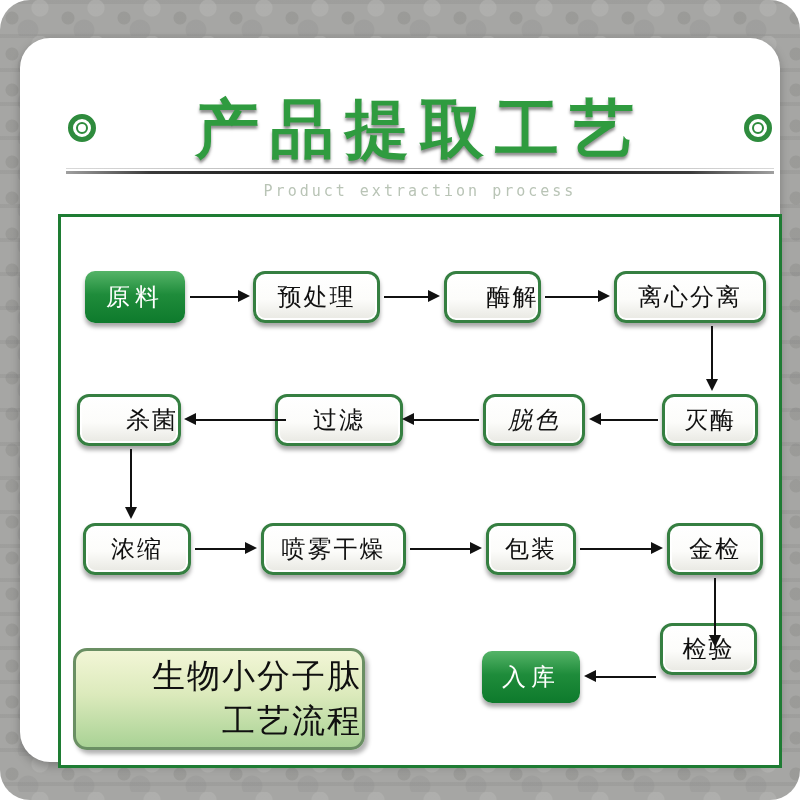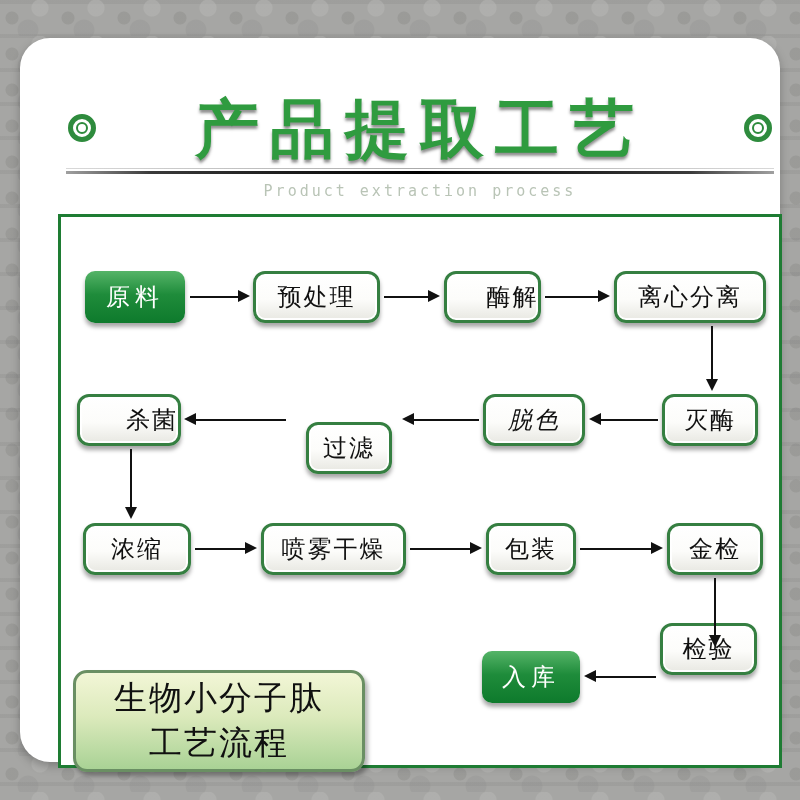--- a/index.html
+++ b/index.html
@@ -6,20 +6,21 @@
   .stage{
     position:relative;width:800px;height:800px;overflow:hidden;
     background-color:#a6a6a4;
     background-image:
       radial-gradient(circle at 12px 18px, rgba(128,128,126,0.30) 6px, transparent 7px),
       radial-gradient(circle at 40px 8px,  rgba(186,186,184,0.45) 8px, transparent 9px),
       radial-gradient(circle at 28px 30px, rgba(140,140,138,0.25) 10px, transparent 11px),
       repeating-linear-gradient(180deg, rgba(118,118,116,0.16) 0 4px, transparent 4px 34px);
     background-size:56px 36px,56px 36px,56px 36px,auto;
     font-family:"DejaVu Sans","Liberation Sans",sans-serif;
+    border-radius:30px;
   }
   .card{
     position:absolute;left:20px;top:38px;width:760px;height:724px;
     background:#ffffff;border-radius:30px;
     box-shadow:0 4px 10px rgba(0,0,0,0.25);
   }
   
   .ring{
     position:absolute;width:18px;height:18px;border:5px solid #2e8b3d;border-radius:50%;
     display:flex;align-items:center;justify-content:center;
@@ -59,22 +60,22 @@
     background:linear-gradient(180deg,#ffffff 0%,#fcfcfa 55%,#e8e8e2 100%);
     border:3px solid #357f41;border-radius:12px;
     box-shadow:inset 0 0 0 2px rgba(255,255,255,0.95), 0 4px 4px rgba(0,0,0,0.35);
   }
   .node.dark{
     background:linear-gradient(180deg,#55b468 0%,#1f8c3b 45%,#0e7a2c 100%);
     border:none;color:#ffffff;letter-spacing:5px;
     box-shadow:0 4px 4px rgba(0,0,0,0.35);border-radius:10px;
   }
   .caption-box{
-    position:absolute;left:53px;top:632px;width:292px;height:102px;box-sizing:border-box;
-    display:flex;flex-direction:column;align-items:center;justify-content:center;
+    position:absolute;left:53px;top:610px;width:292px;height:102px;box-sizing:border-box;
+    display:flex;flex-direction:column;align-items:flex-end;justify-content:center;
     background:linear-gradient(180deg,#f2f6d6 0%,#dceabc 45%,#a9d295 100%);
     border:3px solid #6a8f63;border-radius:14px;
     box-shadow:3px 4px 4px rgba(0,0,0,0.3);
     font-family:"DejaVu Serif","Liberation Serif",serif;
     font-size:33px;color:#101010;letter-spacing:2px;line-height:1.35;
   }
   
   .ar,.al{position:absolute;height:2px;background:#111;}
   .ar::after{
     content:"";position:absolute;right:-12px;top:-6px;width:0;height:0;
@@ -108,21 +109,21 @@
     <div class="subtitle">Product extraction process</div>
 
     <div class="flow-frame"></div>
 
     <div class="node dark" style="left:65px;top:233px;width:100px;">原料</div>
     <div class="node" style="left:233px;top:233px;width:127px;">预处理</div>
     <div class="node" style="left:424px;top:233px;width:97px;padding-left:40px;">酶解</div>
     <div class="node" style="left:594px;top:233px;width:152px;">离心分离</div>
 
     <div class="node" style="left:57px;top:356px;width:104px;padding-left:46px;">杀菌</div>
-    <div class="node" style="left:286px;top:356px;width:86px;margin-top:28px;">过滤</div>
+    <div class="node" style="left:255px;top:356px;width:128px;">过滤</div>
     <div class="node" style="left:463px;top:356px;width:102px;font-style:italic;">脱色</div>
     <div class="node" style="left:642px;top:356px;width:96px;">灭酶</div>
 
     <div class="node" style="left:63px;top:485px;width:108px;">浓缩</div>
     <div class="node" style="left:241px;top:485px;width:145px;">喷雾干燥</div>
     <div class="node" style="left:466px;top:485px;width:90px;">包装</div>
     <div class="node" style="left:647px;top:485px;width:96px;">金检</div>
 
     <div class="node dark" style="left:462px;top:613px;width:98px;">入库</div>
     <div class="node" style="left:640px;top:585px;width:97px;">检验</div>

